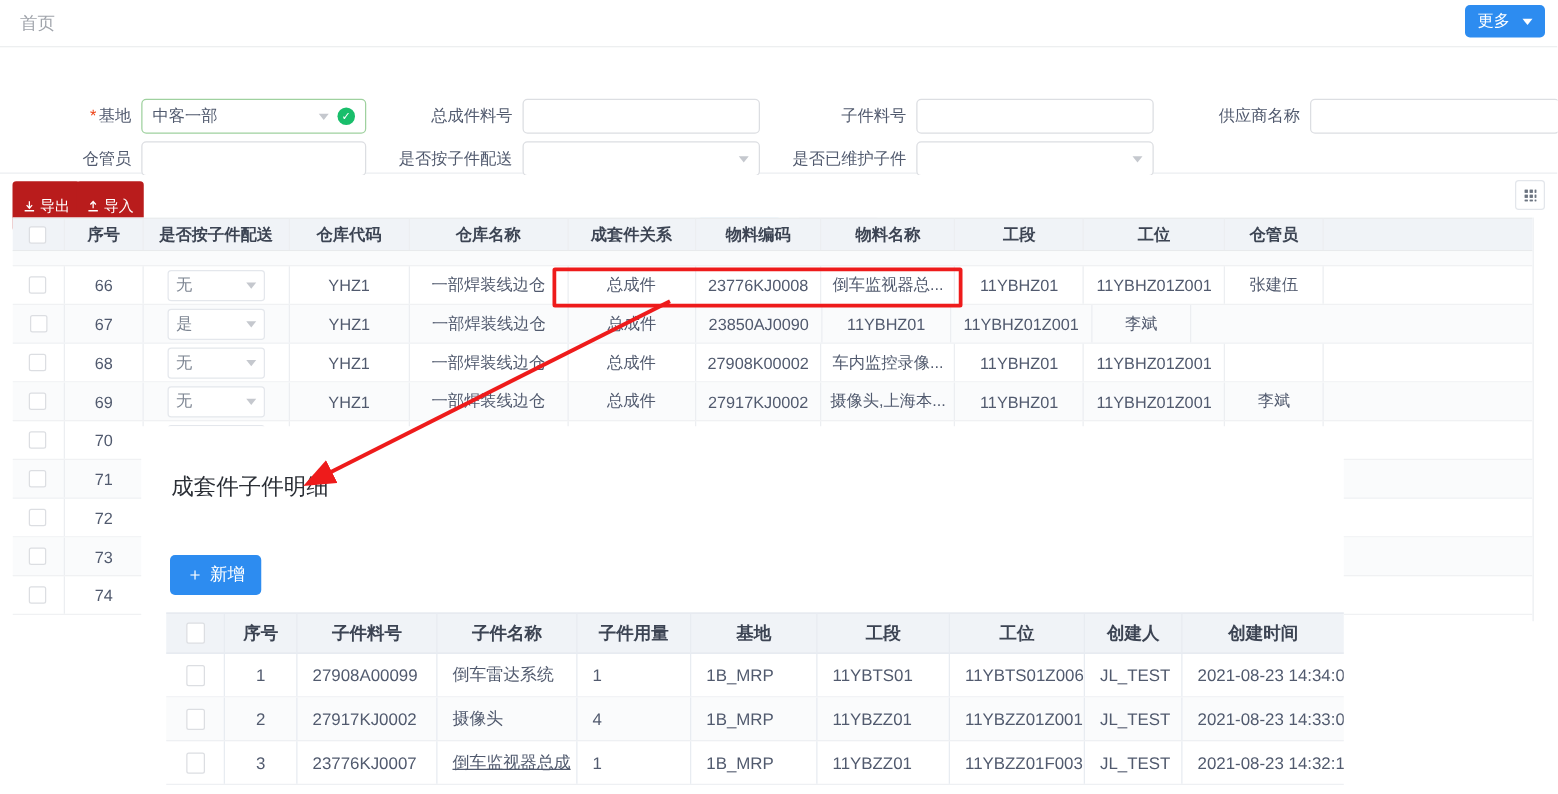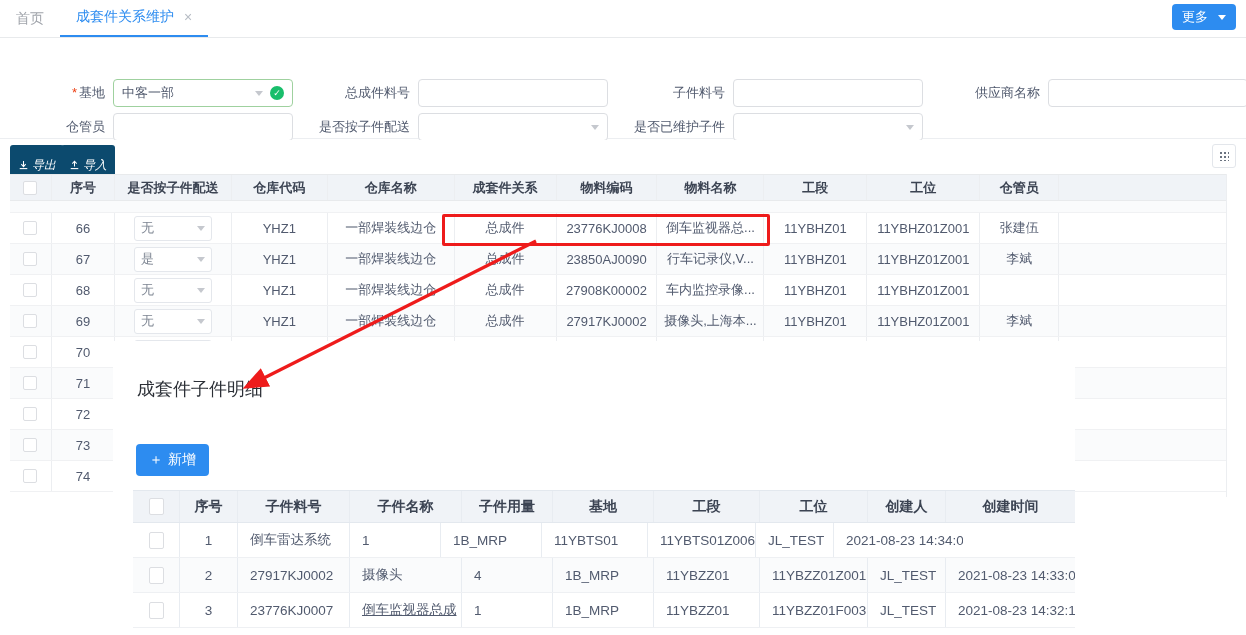--- a/index.html
+++ b/index.html
@@ -66,23 +66,23 @@
     border:1px solid transparent;
   }
   .btn.primary { background:#2d8cf0; color:#fff; }
   .btn.ghost { background:#fff; color:#515a6e; border-color:#dcdee2; }
 
   
   .toolbar {
     position:absolute; left:0; top:140px; width:1246px; height:34px; background:#fff;
   }
   .tbtn {
-    position:absolute; top:5px; height:40px; background:#0c4a6e; color:#fff;
+    position:absolute; top:5px; height:40px; background:#b91c1c; color:#fff;
     border-radius:3px; font-size:12px; display:flex; align-items:center;
-    gap:3px; padding:0 8px; cursor:pointer;font-style:italic;
+    gap:3px; padding:0 8px; cursor:pointer;
   }
   .grid-icon {
     position:absolute; right:10px; top:4px; width:24px; height:24px;
     border:1px solid #e3e6eb; border-radius:3px;
     display:flex; align-items:center; justify-content:center; cursor:pointer;
   }
   .grid-icon i {
     display:block; width:10px; height:10px;
     background-image:
       radial-gradient(#6b7380 40%, transparent 42%),
@@ -158,24 +158,20 @@
   }
 </style>
 </head>
 <body>
 
 <div id="app">
 
   <div class="tabbar">
     <div class="tab">
       <span>首页</span>
-    </div>
-    <div class="tab active">
-      <span>成套件关系维护</span>
-      <span class="tab-close">×</span>
     </div>
     <div class="more-btn">
       <span>更多</span>
       <span class="caret-w"></span>
     </div>
   </div>
 
   <div class="form">
 
     <div class="frow" style="left:315px; top:41px;">
@@ -333,21 +329,20 @@
           <div class="c" style="width: 117px;">
             <div class="selbox">
               <span class="sv">是</span>
               <span class="caret-g"></span>
             </div>
           </div>
           <div class="c" style="width: 96px;">YHZ1</div>
           <div class="c" style="width: 127px;">一部焊装线边仓</div>
           <div class="c" style="width: 102px;">总成件</div>
           <div class="c" style="width: 101px;">23850AJ0090</div>
-          <div class="c" style="width: 107px;">行车记录仪,V...</div>
           <div class="c" style="width: 103px;">11YBHZ01</div>
           <div class="c" style="width: 113px;">11YBHZ01Z001</div>
           <div class="c" style="width: 79px;">李斌</div>
           <div class="c" style="width: 167px; border-right: none;"></div>
         </div>
         <div class="mt-row">
           <div class="c" style="width: 42px;">
             <span class="cb"></span>
           </div>
           <div class="c" style="width: 63px;">68</div>
@@ -518,20 +513,21 @@
         <div class="c" style="width:108px;">工位</div>
         <div class="c" style="width:78px;">创建人</div>
         <div class="c" style="width:129px; border-right:none;">创建时间</div>
       </div>
       <div id="detail-table-body">
           <div class="st-row">
             <div class="c" style="width: 47px; justify-content: center;">
               <span class="cb2"></span>
             </div>
             <div class="c ctr" style="width: 58px;">1</div>
+            <div class="c lft" style="width: 112px;">27908A00099</div>
             <div class="c lft" style="width: 112px;">倒车雷达系统</div>
             <div class="c lft" style="width: 91px;">1</div>
             <div class="c lft" style="width: 101px;">1B_MRP</div>
             <div class="c lft" style="width: 106px;">11YBTS01</div>
             <div class="c lft" style="width: 108px;">11YBTS01Z006</div>
             <div class="c lft" style="width: 78px;">JL_TEST</div>
             <div class="c lft" style="width: 129px; border-right: none;">2021-08-23 14:34:02</div>
           </div>
           <div class="st-row alt">
             <div class="c" style="width: 47px; justify-content: center;">

